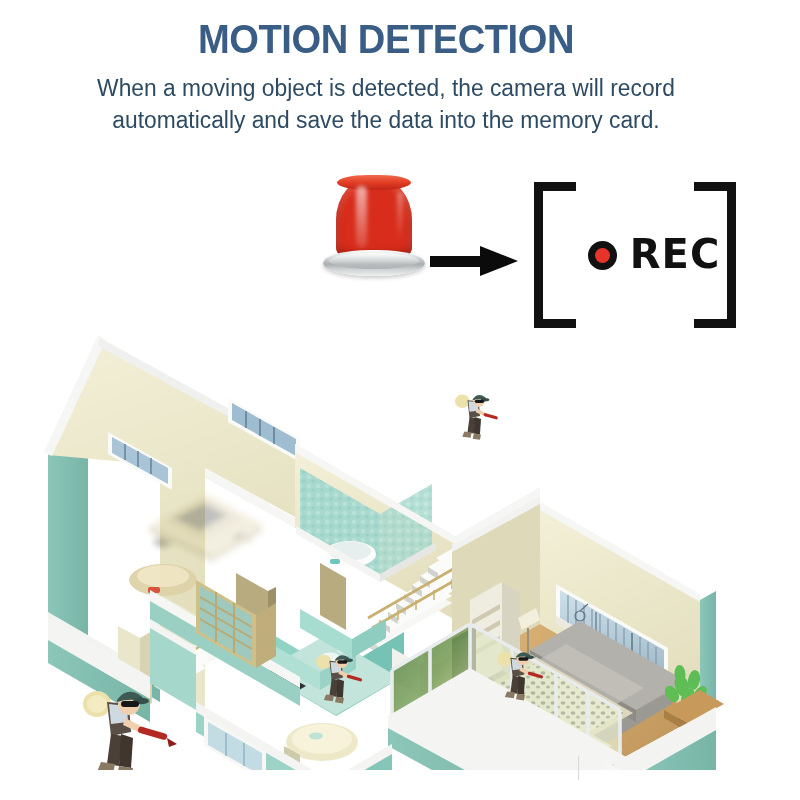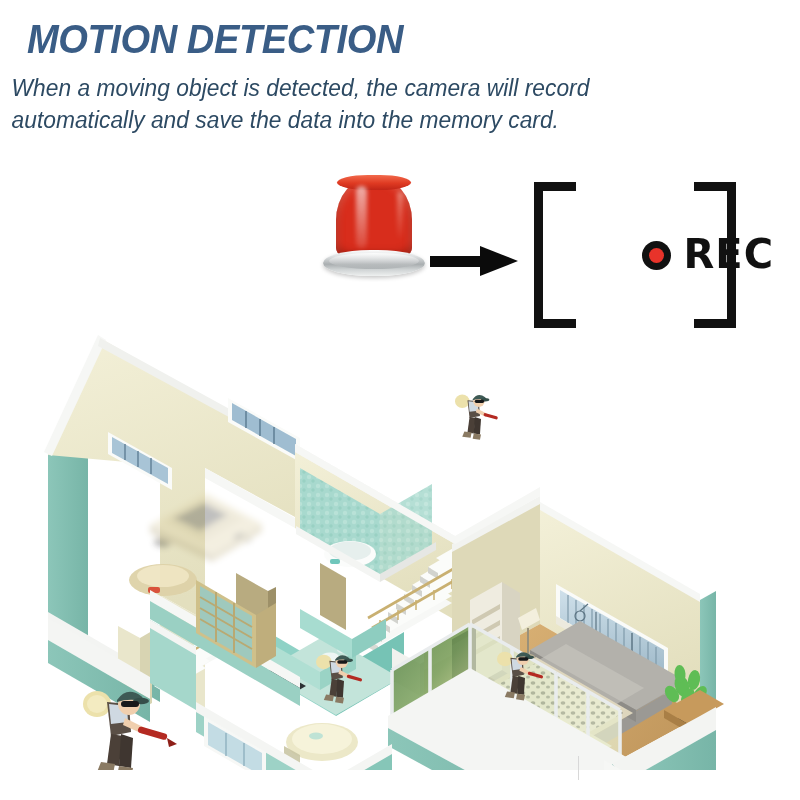--- a/index.html
+++ b/index.html
@@ -7,21 +7,21 @@
   body{
     width:800px;height:800px;
     background:#ffffff;
     font-family:"Liberation Sans", sans-serif;
     overflow:hidden;
     position:relative;
   }
   #stage{position:relative;width:800px;height:800px;background:#fff;}
 
   
-  .header{position:absolute;left:0;top:0;width:772px;text-align:left;font-style:italic;}
+  .header{position:absolute;left:0;top:0;width:772px;text-align:center;}
   .title{
     font-family:"Liberation Sans", sans-serif;
     font-weight:bold;
     font-size:41px;
     letter-spacing:-0.5px;
     color:#3a5d86;
     margin:0;
     padding-top:18px;
     line-height:1.05;
     transform:scaleX(0.93);
@@ -90,21 +90,21 @@
   .rec{position:absolute;left:534px;top:182px;width:202px;height:146px;}
   .rec .corner{position:absolute;}
   .rec .c-h{height:9px;width:42px;background:#111;}
   .rec .c-v{width:9px;height:90px;background:#111;}
   .rec .tl-h{left:0;top:0;}      .rec .tl-v{left:0;top:0;}
   .rec .tr-h{right:0;top:0;}     .rec .tr-v{right:0;top:0;}
   .rec .bl-h{left:0;bottom:0;}   .rec .bl-v{left:0;bottom:0;}
   .rec .br-h{right:0;bottom:0;}  .rec .br-v{right:0;bottom:0;}
   .rec-inner{
     position:absolute;left:0;top:0;width:240px;height:146px;
-    display:flex;align-items:center;justify-content:flex-end;gap:13px;
+    display:flex;align-items:center;justify-content:center;gap:13px;
   }
   .rec-dot{
     width:29px;height:29px;border-radius:50%;
     background:#111;display:flex;align-items:center;justify-content:center;
     flex:0 0 auto;
   }
   .rec-dot i{display:block;width:15px;height:15px;border-radius:50%;background:#e8332a;}
   .rec-text{
     font-family:"DejaVu Sans", sans-serif;
     font-weight:bold;font-size:40px;letter-spacing:1px;color:#111;line-height:1;

